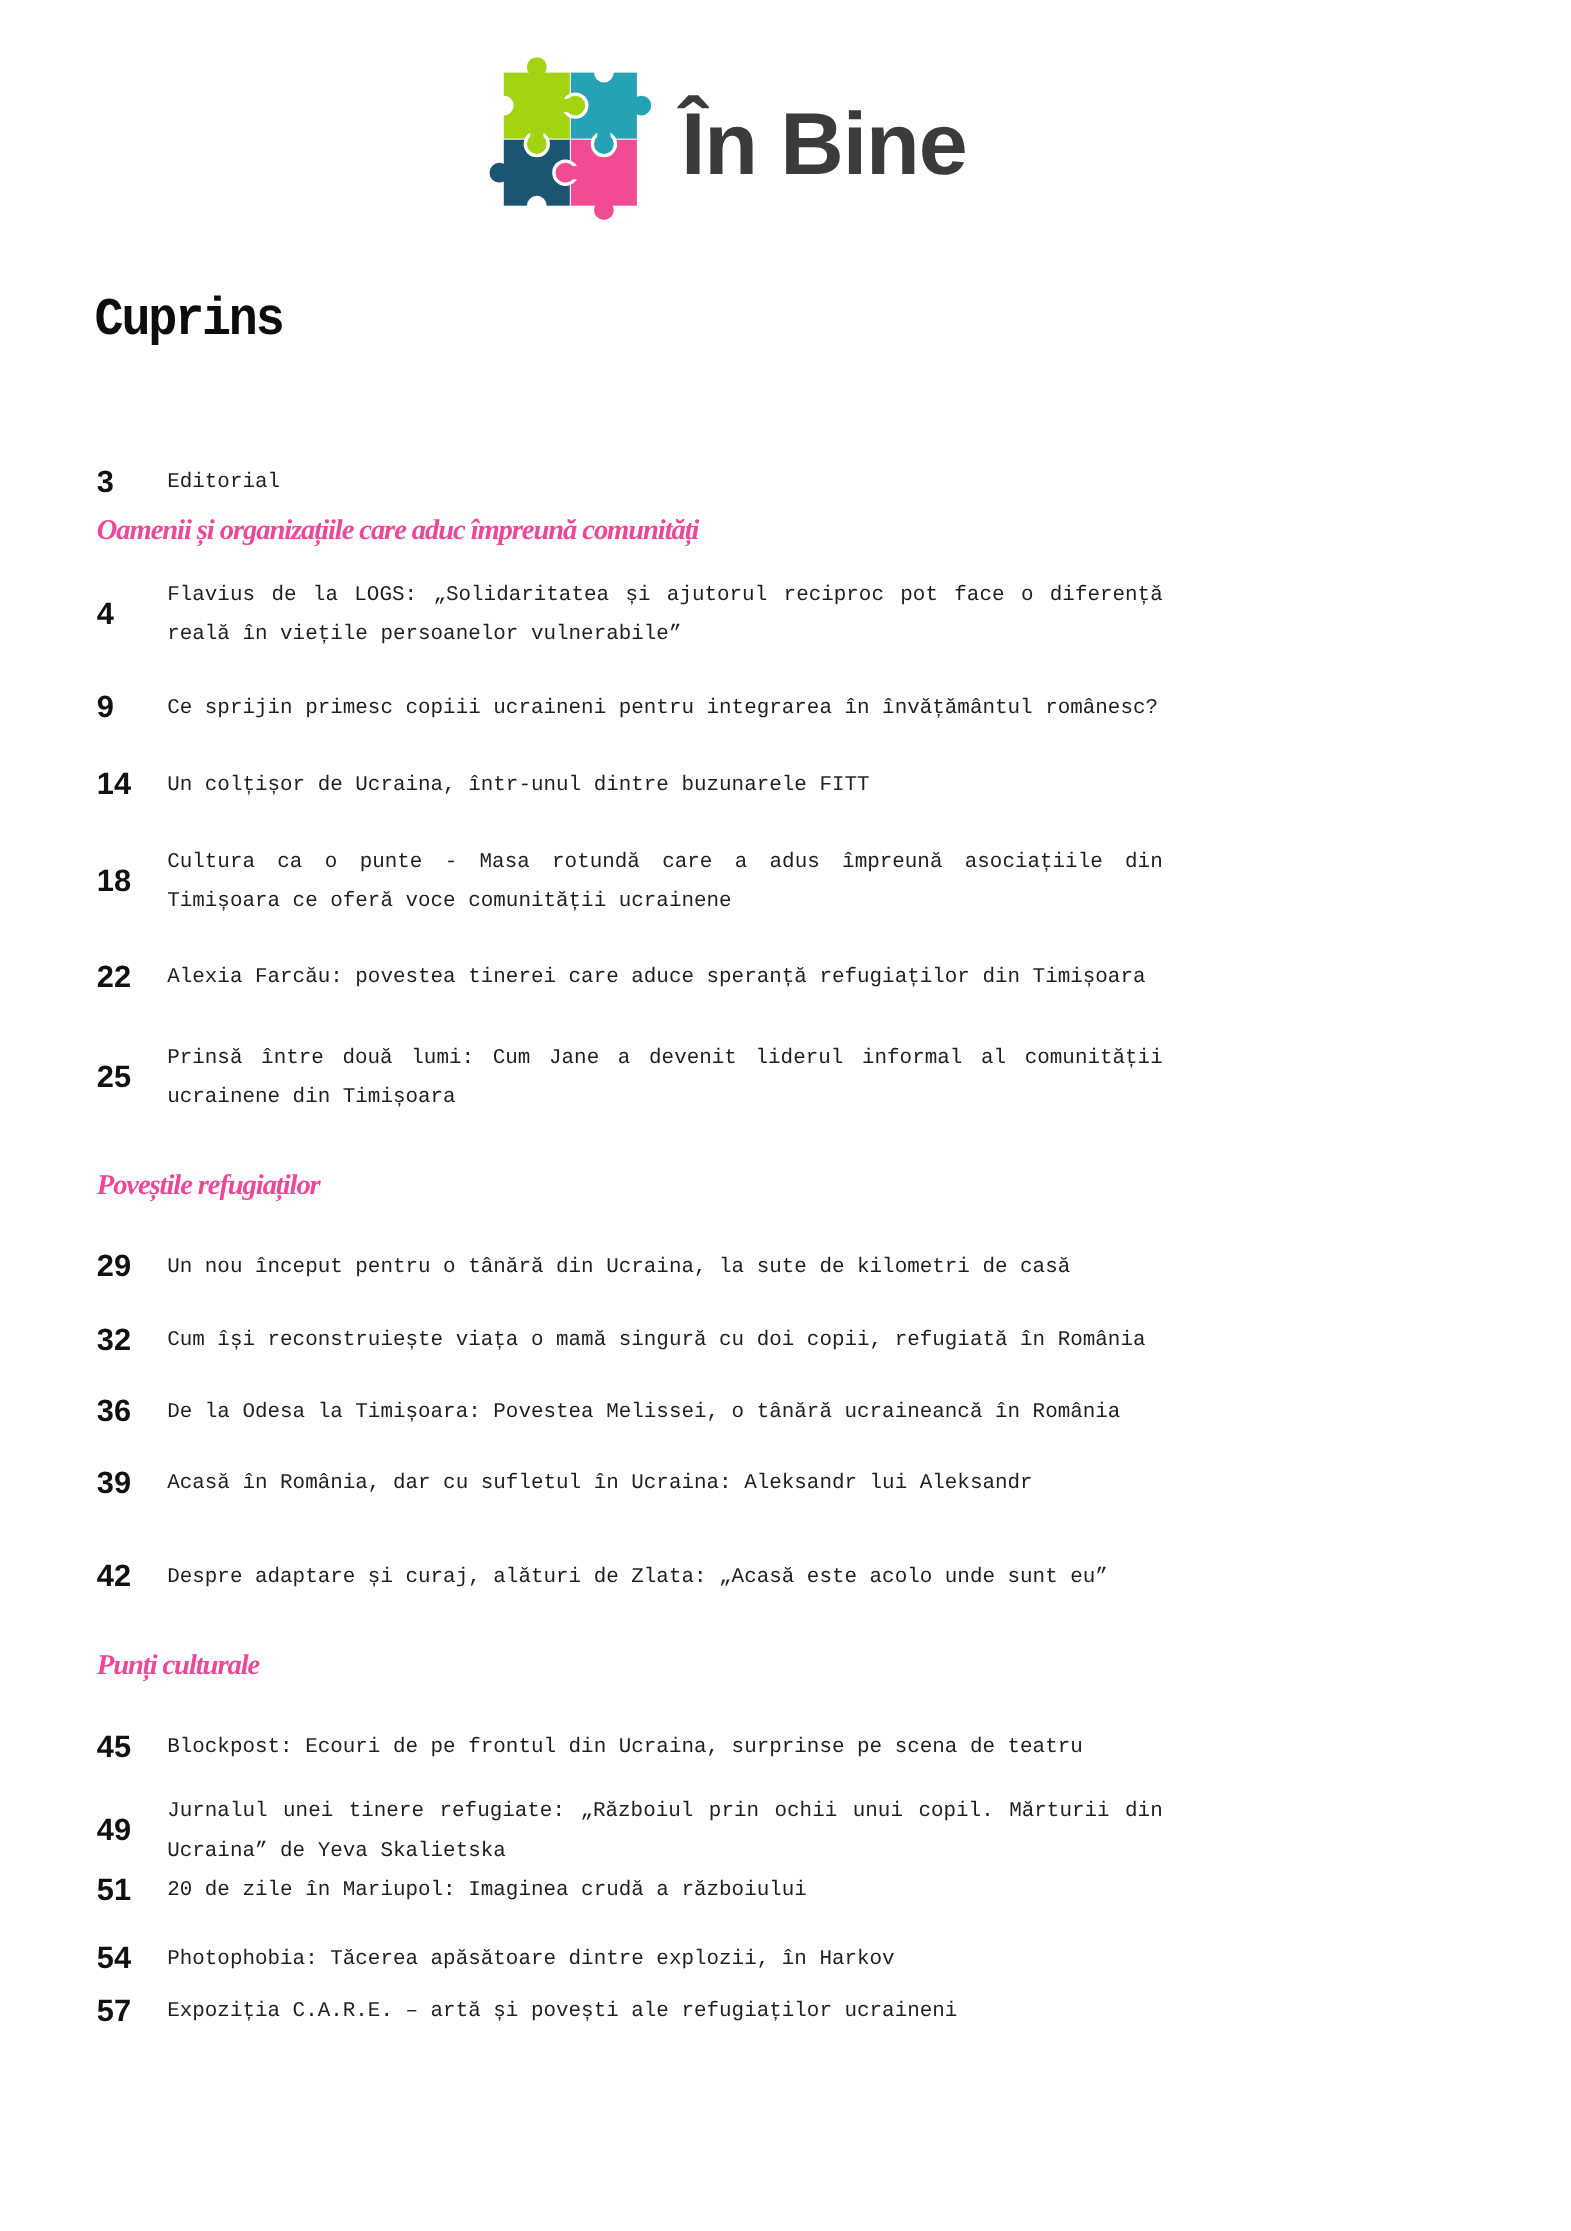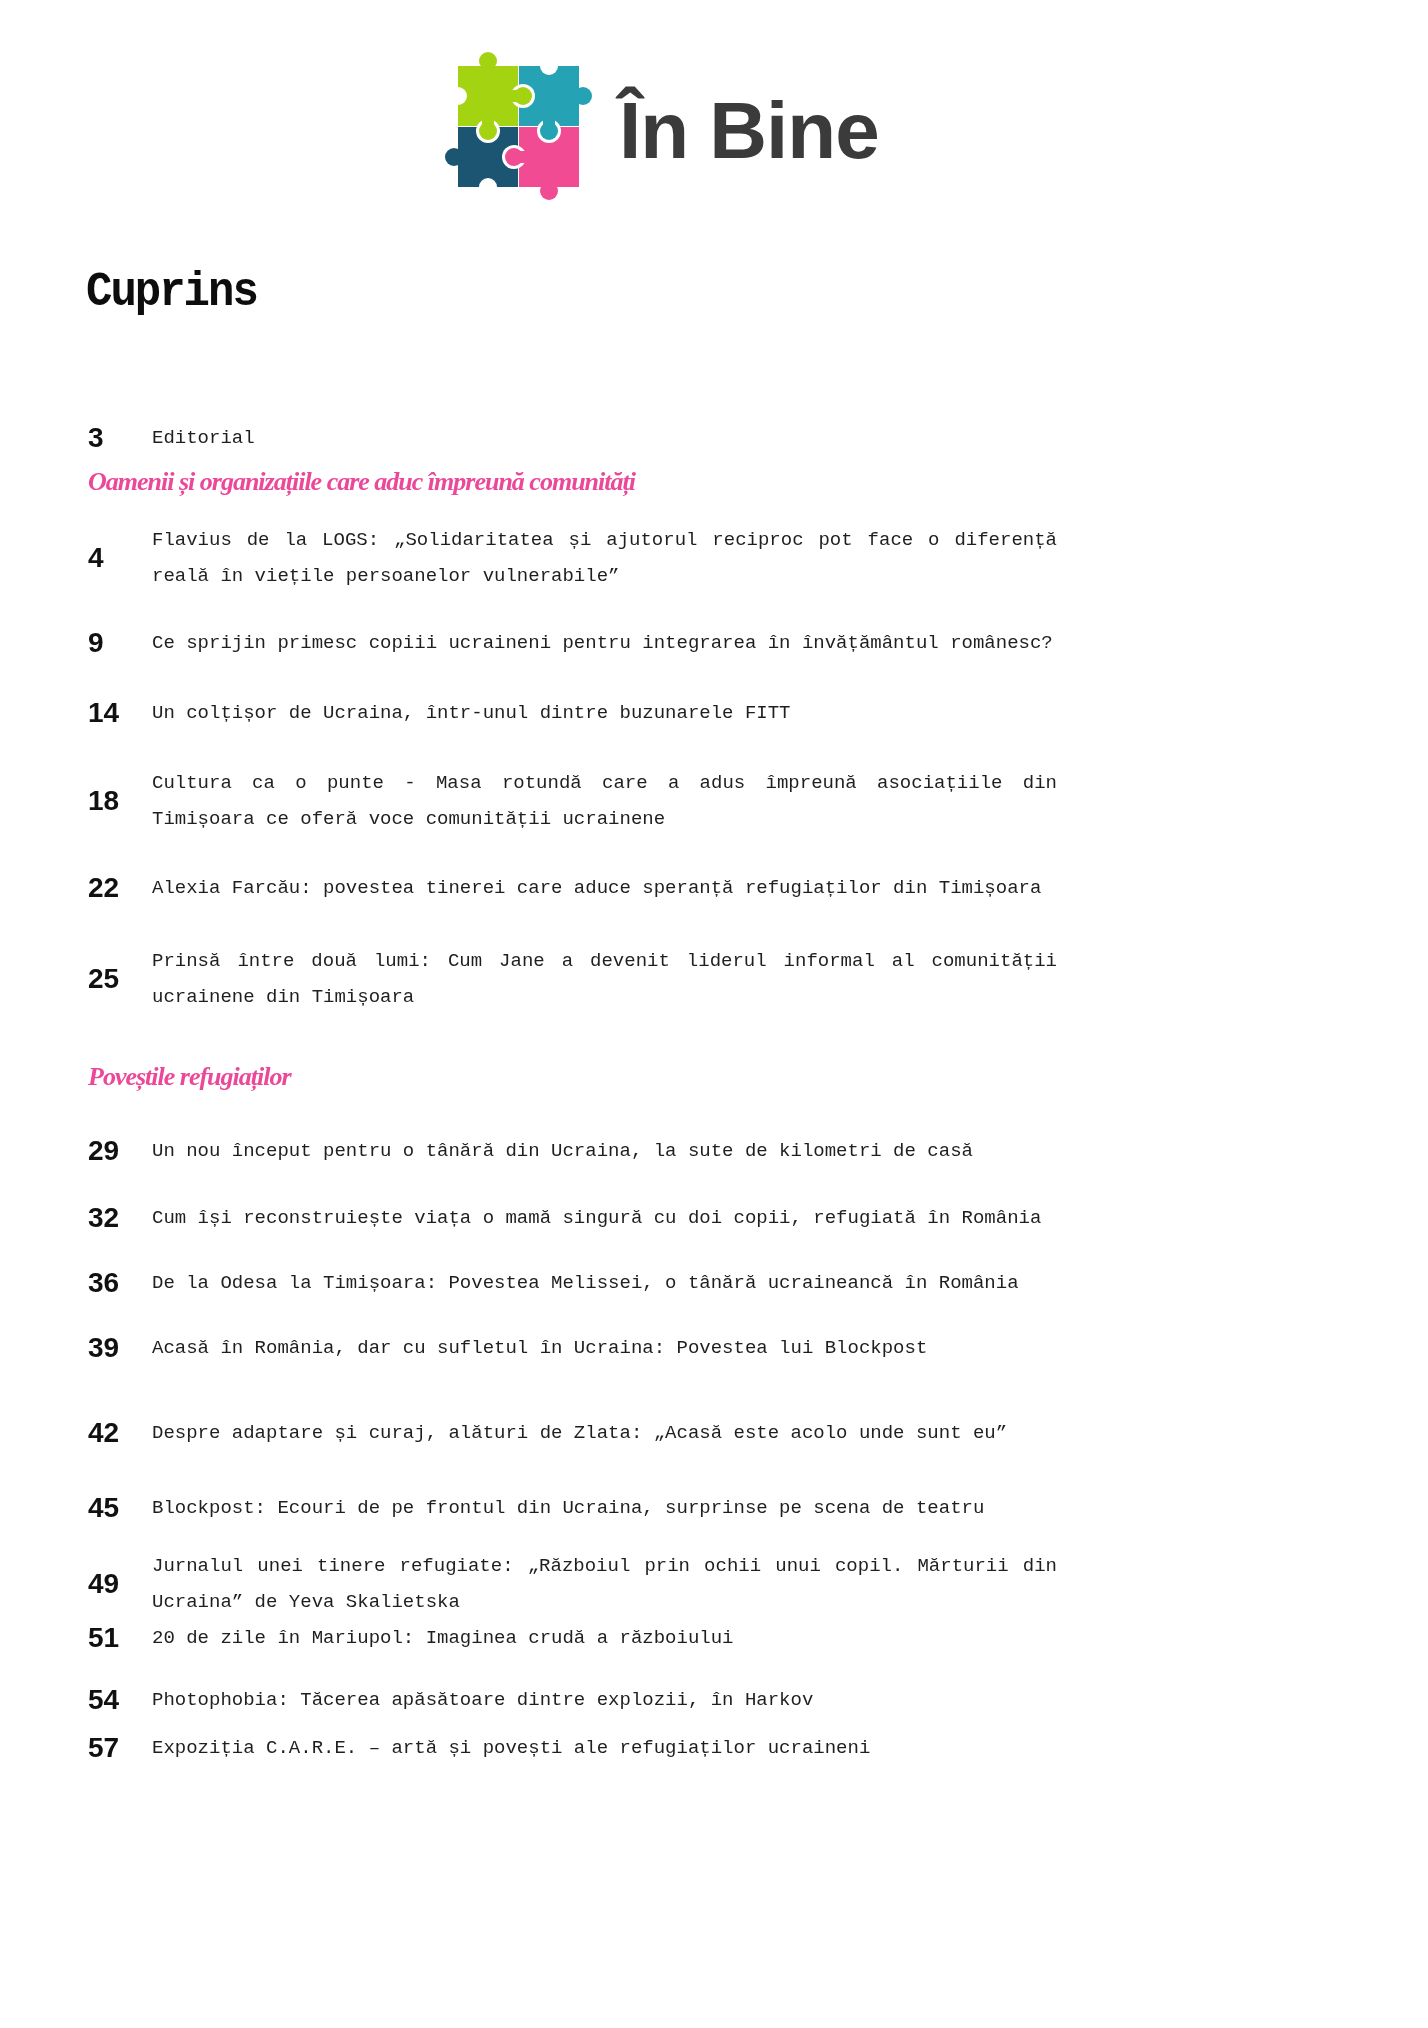--- a/index.html
+++ b/index.html
@@ -176,27 +176,28 @@
     <div class="entry" style="margin-top:31px">
       <div class="num">32</div>
       <div class="title">Cum își reconstruiește viața o mamă singură cu doi copii, refugiată în România</div>
     </div>
     <div class="entry" style="margin-top:29px">
       <div class="num">36</div>
       <div class="title">De la Odesa la Timișoara: Povestea Melissei, o tânără ucraineancă în România</div>
     </div>
     <div class="entry" style="margin-top:29px">
       <div class="num">39</div>
-      <div class="title">Acasă în România, dar cu sufletul în Ucraina: Povestea lui Blockpost</div>
+      <div class="title">Acasă în România, dar cu sufletul în Ucraina: Aleksandr lui Aleksandr</div>
     </div>
     <div class="entry" style="margin-top:49px">
       <div class="num">42</div>
       <div class="title">Despre adaptare și curaj, alături de Zlata: „Acasă este acolo unde sunt eu”</div>
     </div>
 
+    <div class="section-heading" style="margin-top:46px">Punți culturale</div>
 
     <div class="entry" style="margin-top:39px">
       <div class="num">45</div>
       <div class="title">Blockpost: Ecouri de pe frontul din Ucraina, surprinse pe scena de teatru</div>
     </div>
     <div class="entry" style="margin-top:22px">
       <div class="num">49</div>
       <div class="title">Jurnalul unei tinere refugiate: „Războiul prin ochii unui copil. Mărturii din Ucraina” de Yeva Skalietska</div>
     </div>
     <div class="entry" style="">

